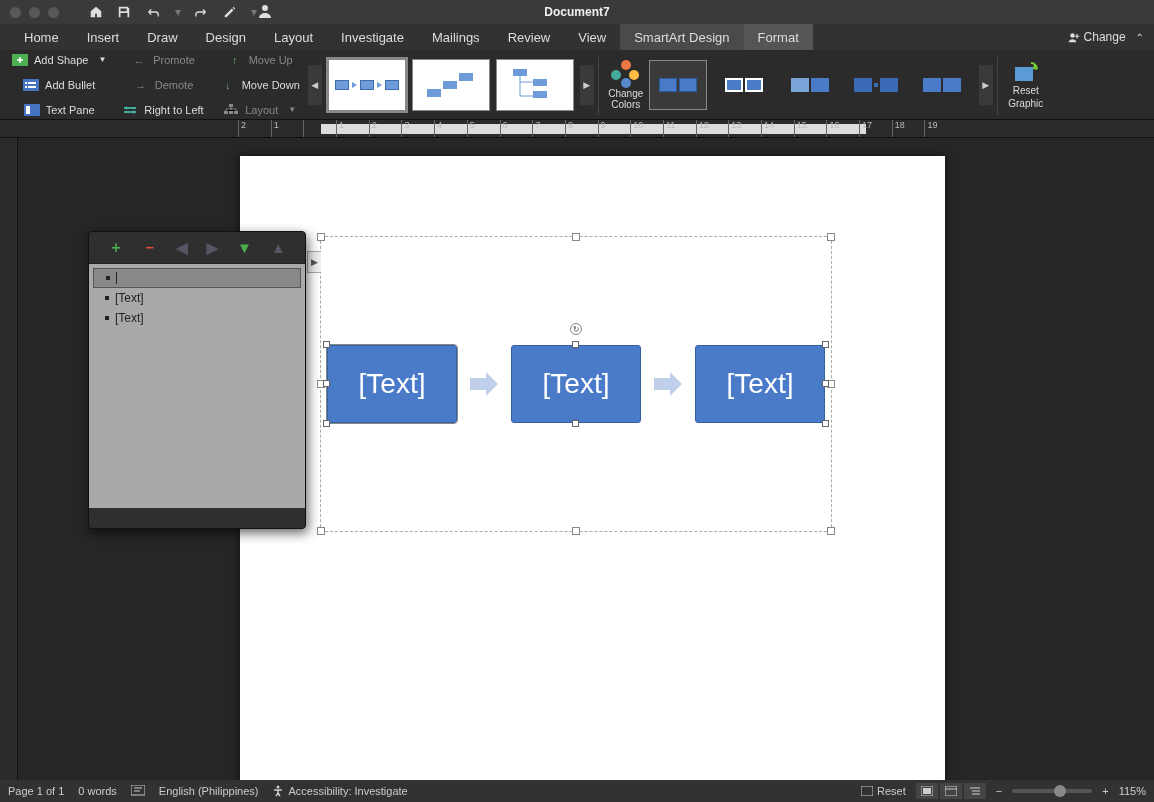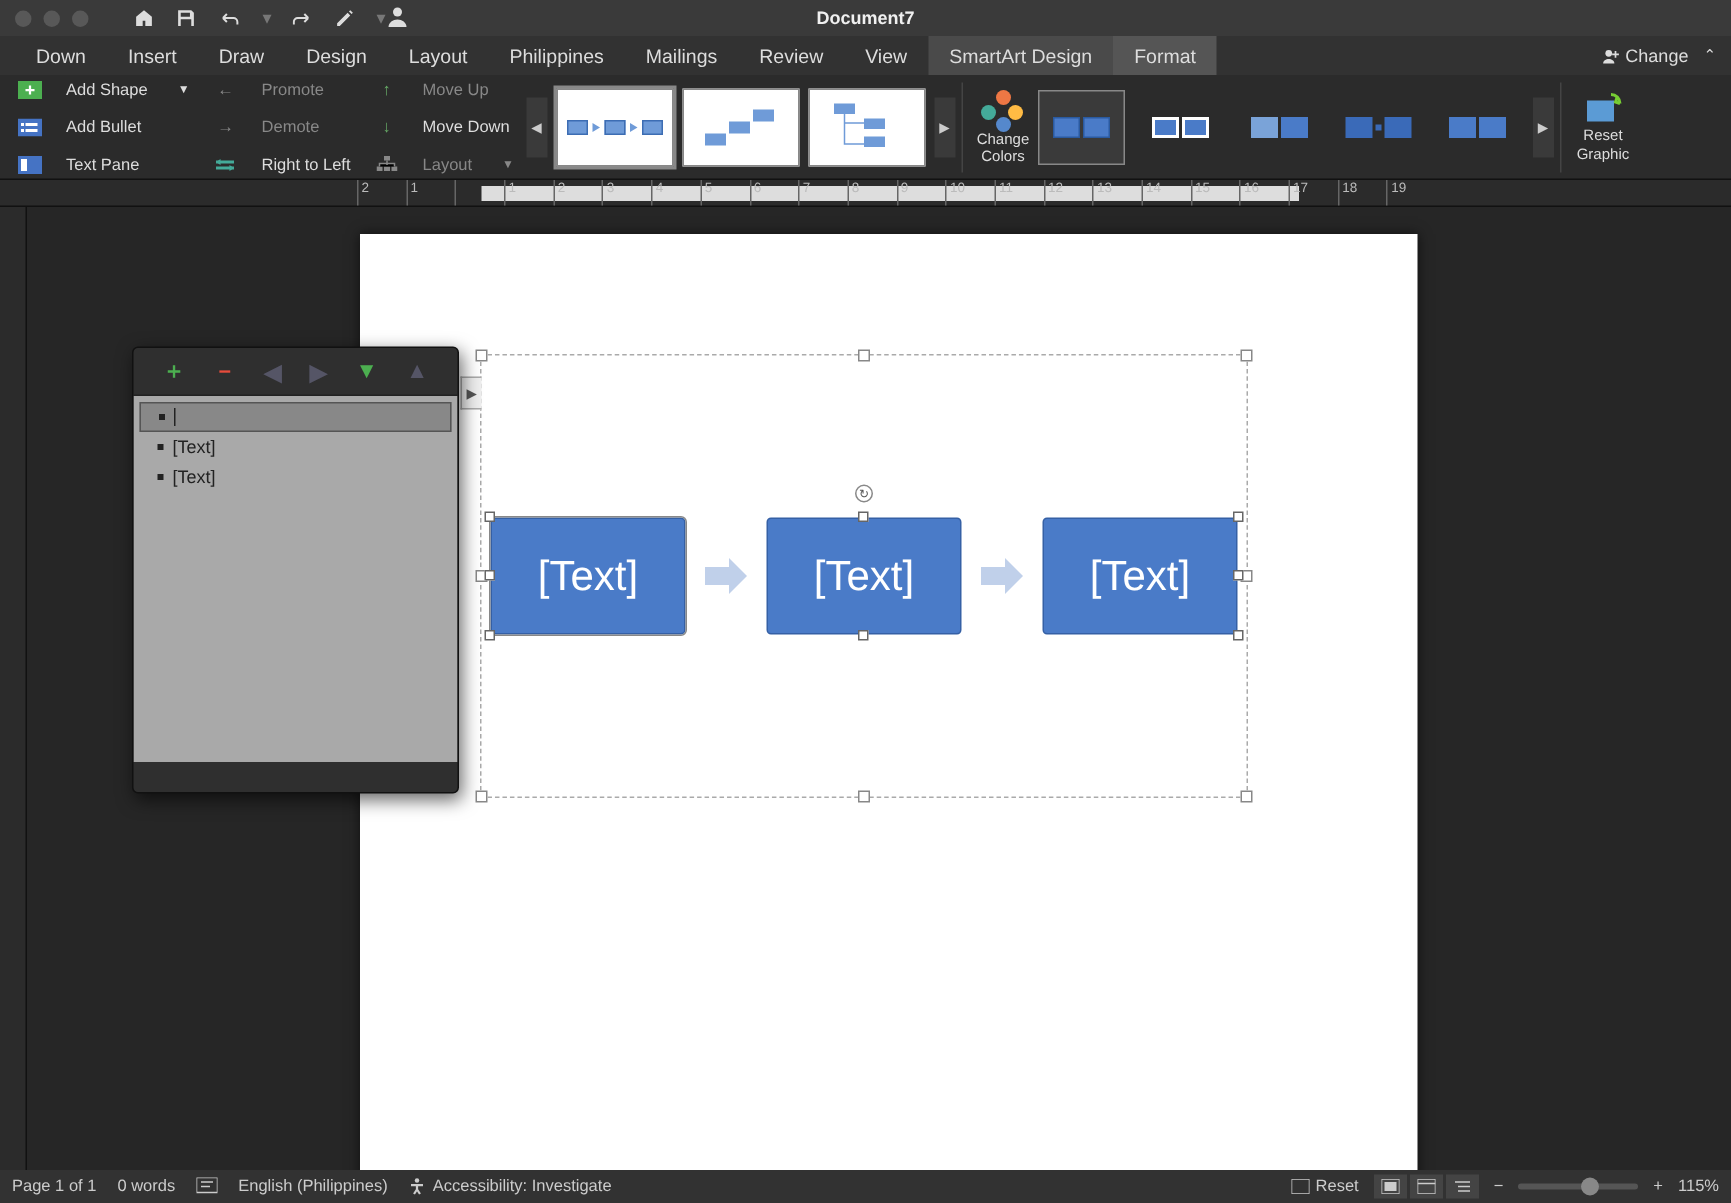--- a/index.html
+++ b/index.html
@@ -20,21 +20,21 @@
 .ribbon-tabs .tab { padding: 0 14px; display: flex; align-items: center; color: #ddd; cursor: default; }
 .ribbon-tabs .tab.active { background: #4a4a4a; }
 .ribbon-tabs .tab.context { background: #4a4a4a; }
 .ribbon-tabs .right { margin-left: auto; display: flex; align-items: center; gap: 10px; padding-right: 10px; }
 .share { display: flex; align-items: center; gap: 4px; font-size: 12px; }
 .collapse-caret { font-size: 10px; }
 
 
 .ribbon-body { height: 70px; background: #2b2b2b; display: flex; align-items: center; padding: 0 4px; border-bottom: 1px solid #111; }
 .rb-group { display: flex; flex-direction: column; gap: 5px; justify-content: center; padding: 0 6px; font-size: 11px; color: #ddd; }
-.rb-btn { display: flex; align-items: center; gap: 16px; height: 20px; padding: 0 2px; }
+.rb-btn { display: flex; align-items: center; gap: 6px; height: 20px; padding: 0 2px; justify-content: center; }
 .rb-icon { width: 16px; height: 14px; display: inline-flex; align-items: center; justify-content: center; }
 .rb-sep { width: 1px; height: 60px; background: #444; margin: 0 4px; }
 .gallery { display: flex; align-items: center; gap: 6px; }
 .gal-item { width: 78px; height: 52px; background: #fff; border: 1px solid #888; display: flex; align-items: center; justify-content: center; }
 .gal-thumb-process { display:flex; gap:3px; align-items:center;}
 .gal-thumb-process .b{width:14px;height:10px;background:#6f9bd8;border:1px solid #3d6db3;}
 .gal-thumb-process .a{width:0;height:0;border-top:3px solid transparent;border-bottom:3px solid transparent;border-left:5px solid #6f9bd8;}
 .gal-nav { width: 14px; height: 40px; background: #3a3a3a; display:flex;align-items:center;justify-content:center;font-size:9px;color:#ccc; }
 .color-btn { width:46px; display:flex; flex-direction:column; align-items:center; gap:2px; font-size:10px; text-align:center; line-height:11px;}
 .color-swatch { width:30px;height:26px; position:relative;}
@@ -138,26 +138,26 @@
   <div class="doc-title">Document7</div>
   <span class="user-icon">
       <svg width="16" height="16" viewBox="0 0 16 16">
         <circle cx="8" cy="5" r="3" fill="#ddd"></circle>
         <path fill="#ddd" d="M2 15c0-3 3-5 6-5s6 2 6 5z"></path>
       </svg>
     </span>
 </div>
 
 <div class="ribbon-tabs">
-  <div class="tab">Down</div>
+  <div class="tab">Home</div>
   <div class="tab">Insert</div>
   <div class="tab">Draw</div>
   <div class="tab">Design</div>
   <div class="tab">Layout</div>
-  <div class="tab">Philippines</div>
+  <div class="tab">Investigate</div>
   <div class="tab">Mailings</div>
   <div class="tab">Review</div>
   <div class="tab">View</div>
   <div class="tab context active">SmartArt Design</div>
   <div class="tab context" style="background:#555">Format</div>
   <div class="right">
     <div class="share">
       <svg width="12" height="12" viewBox="0 0 16 16">
           <circle cx="6" cy="6" r="3" fill="#ddd"></circle>
           <path fill="#ddd" d="M1 15c0-2.5 2.5-4 5-4s5 1.5 5 4z"></path>

